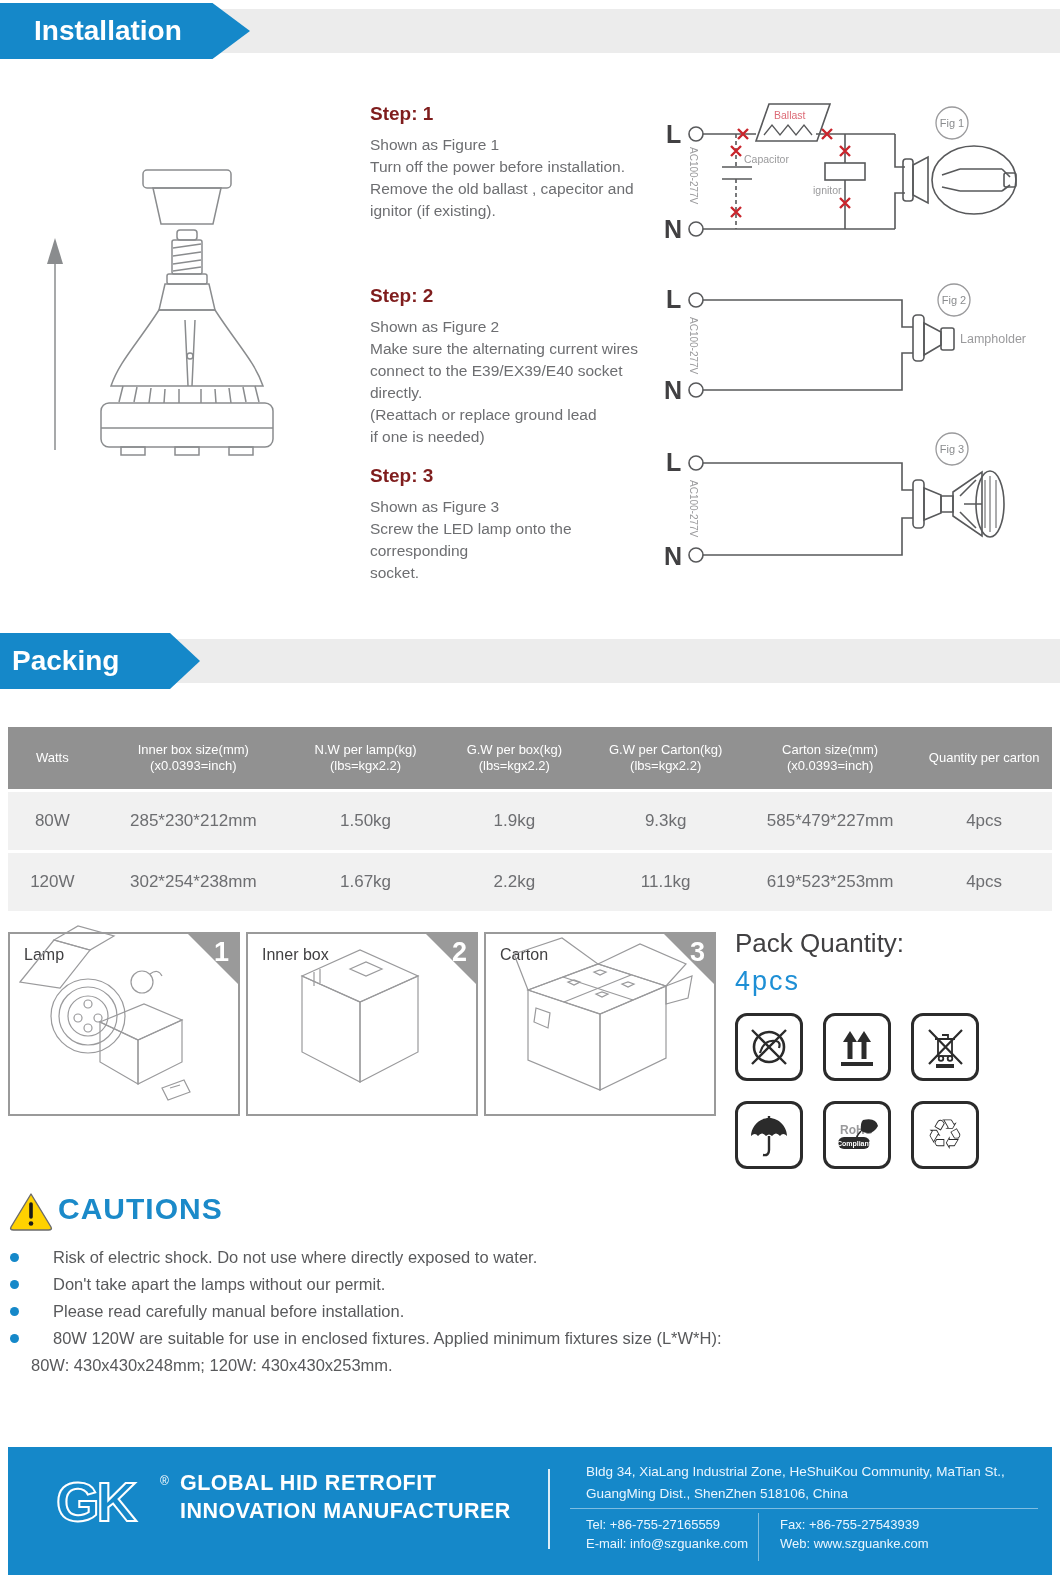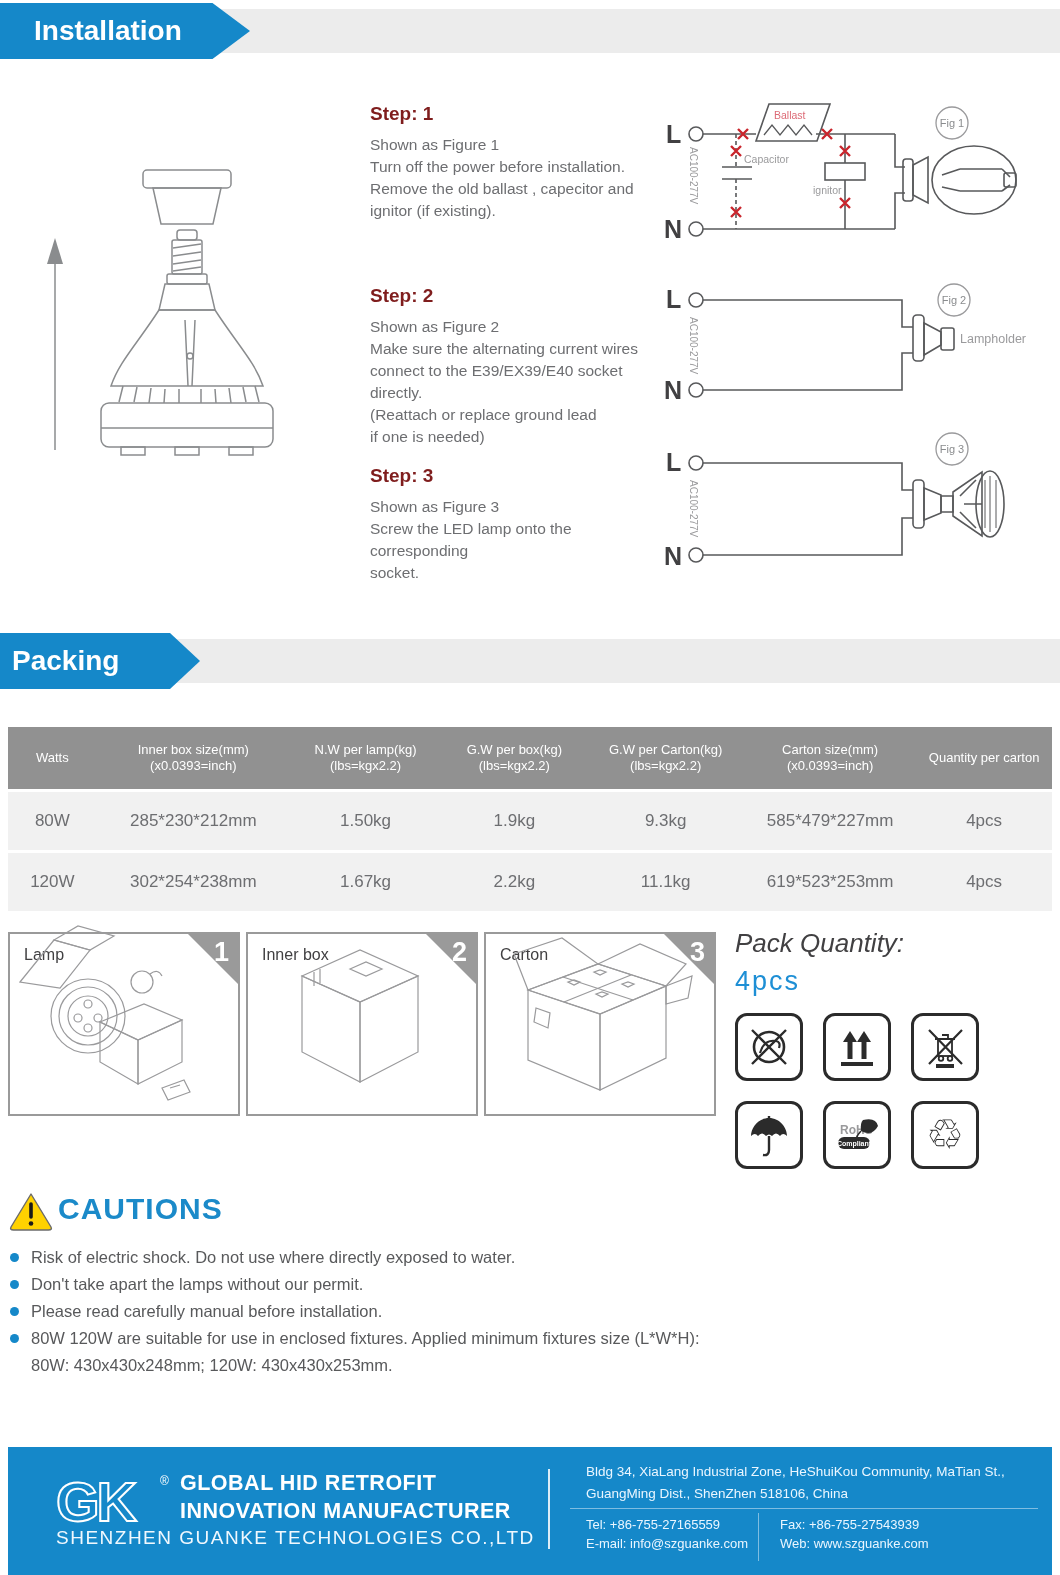--- a/index.html
+++ b/index.html
@@ -34,32 +34,32 @@
   
   .panel { position:absolute; top:932px; width:232px; height:184px; border:2px solid #9a9a9a; background:#fff; }
   .panel .plabel { position:absolute; top:12px; left:14px; font-size:16px; color:#414042; }
   .panel .corner { position:absolute; top:-1px; right:-1px; width:0; height:0;
     border-top:52px solid #9a9a9a; border-left:52px solid transparent; }
   .panel .cnum { position:absolute; top:3px; right:9px; color:#fff; font-size:27px; font-weight:bold; }
   .panel svg { position:absolute; left:2px; bottom:4px; }
 
   
   .packqty { position:absolute; left:735px; top:928px; width:320px; }
-  .pq-label { font-size:26px; color:#414042;font-style:italic; }
+  .pq-label { font-size:26px; color:#414042; }
   .pq-value { font-size:27px; color:#1e8fd5; letter-spacing:2px; margin-top:7px; }
   .icon-grid { position:absolute; left:735px; top:1013px; width:320px; display:grid;
     grid-template-columns:repeat(3,68px); grid-auto-rows:68px; gap:20px; }
   .ibox { border:3px solid #2b2b2b; border-radius:12px; display:flex; align-items:center; justify-content:center; background:#fff; }
   .recycle-glyph { font-size:42px; line-height:1; color:#2b2b2b; font-family:"DejaVu Sans",sans-serif; }
 
   
   .cautions-title { position:absolute; left:58px; top:1192px; font-size:30px; font-weight:bold; color:#1b8ac9; letter-spacing:1px; }
   .warn-svg { position:absolute; left:8px; top:1190px; }
   .bullets { position:absolute; left:10px; top:1246px; width:780px; }
-  .bullet { display:flex; margin-bottom:5px; }
+  .bullet { display:flex; margin-bottom:5px;gap:22px; }
   .bullet .dot { width:9px; height:9px; border-radius:50%; background:#1588c9; margin:7px 12px 0 0; flex:none; }
   .bullet .btxt, .bullet-cont { font-size:16.5px; color:#58595b; line-height:22px; }
   .bullet-cont { margin-left:21px; }
 
   
   .footer { position:absolute; left:8px; right:8px; top:1447px; bottom:0; background:#1588c9; color:#fff; }
   .gk-logo { position:absolute; left:46px; top:22px; }
   .taglines { position:absolute; left:172px; top:22px; font-weight:bold; font-size:21.5px; line-height:28px; letter-spacing:0.5px; }
   .company { position:absolute; left:48px; top:80px; font-size:19px; letter-spacing:1.5px; color:#f0f8fe; font-weight:400; }
   .vdiv1 { position:absolute; left:540px; top:22px; height:80px; width:2px; background:rgba(255,255,255,.85); }
@@ -409,21 +409,20 @@
 
   <div class="footer">
     <svg class="gk-logo" width="126" height="66" viewBox="0 0 126 66">
       <text x="2" y="52" font-size="56" font-weight="bold" letter-spacing="-3" fill="none" stroke="#ffffff" stroke-width="2">GK</text>
       <text x="106" y="16" font-size="12" fill="#ffffff">®</text>
     </svg>
     <div class="taglines">
       <div>GLOBAL HID RETROFIT</div>
       <div>INNOVATION MANUFACTURER</div>
     </div>
-    <div class="company">SHENZHEN GUANKE TECHNOLOGIES CO.,LTD</div>
     <div class="vdiv1"></div>
     <div class="addr" style="top:17px">Bldg 34, XiaLang Industrial Zone, HeShuiKou Community, MaTian St.,</div>
     <div class="addr" style="top:39px">GuangMing Dist., ShenZhen 518106, China</div>
     <div class="hdiv"></div>
     <div class="vdiv2"></div>
     <div class="contact" style="left:578px; top:68px">
       <div>Tel: +86-755-27165559</div>
       <div>E-mail: info@szguanke.com</div>
     </div>
     <div class="contact" style="left:772px; top:68px">

